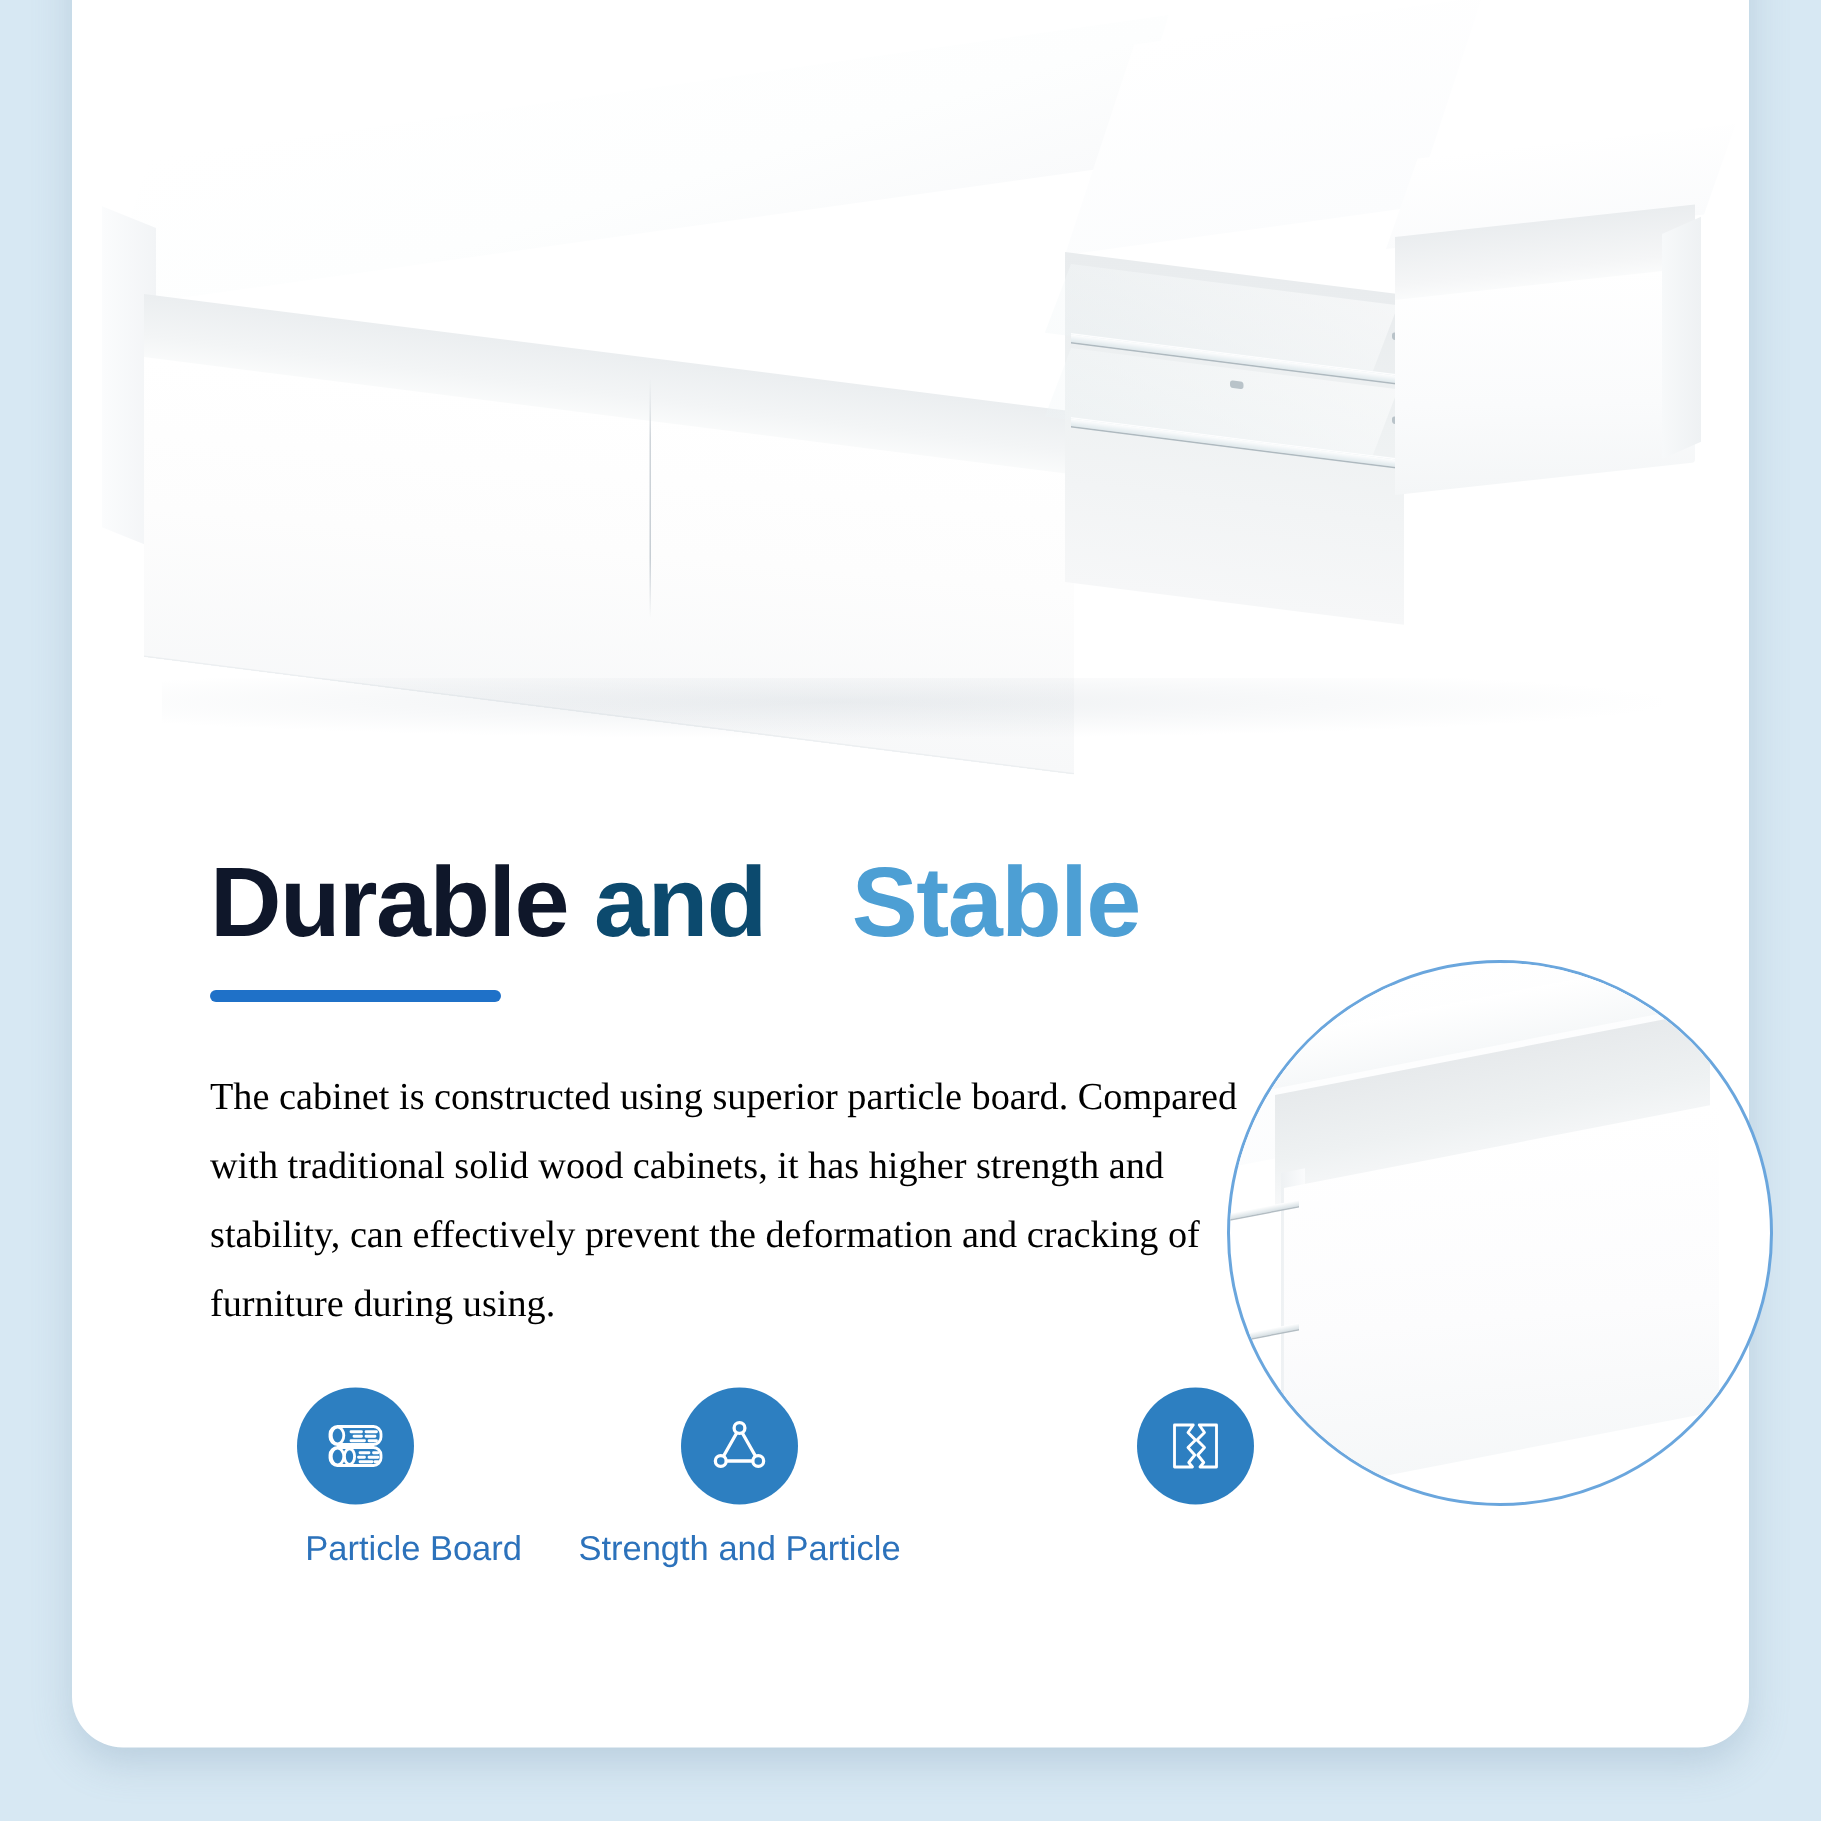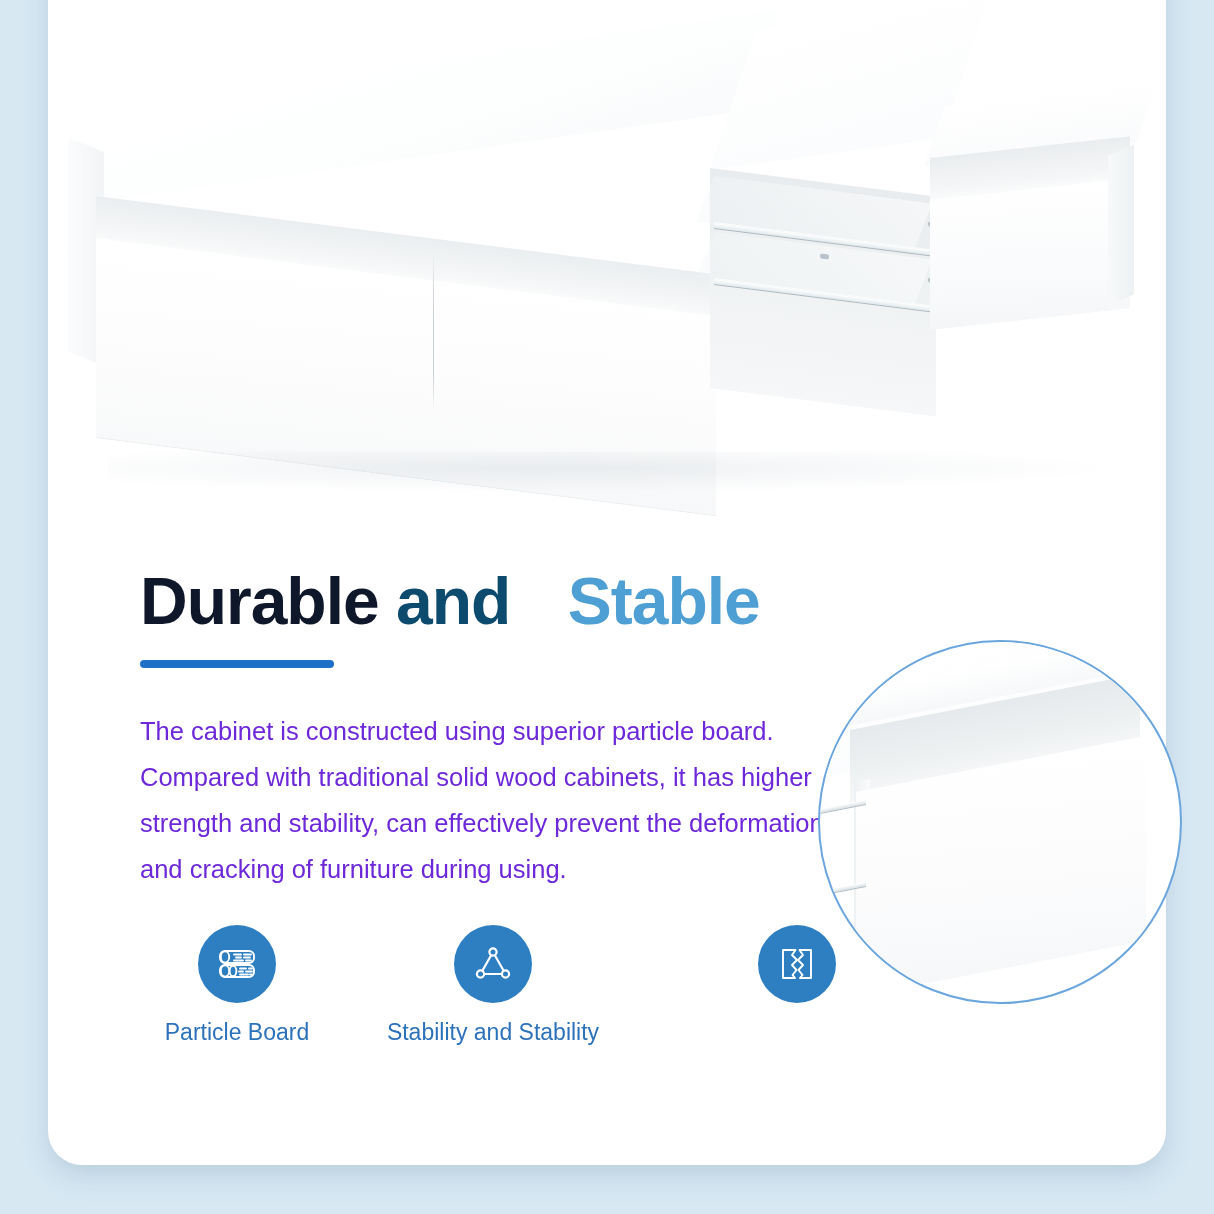--- a/index.html
+++ b/index.html
@@ -156,30 +156,31 @@
   .headline-rule {
     position:absolute; left:92px; top:700px;
     width:194px; height:8px; border-radius:5px;
     background:#1f71c8;
   }
 
   .body-copy {
     position:absolute; left:92px; top:748px;
     width:690px;
     font-size:25.5px; line-height:46px;
-    color:#6d28d9;
+    color:#000000;
+    font-family:Liberation Serif, serif;
   }
 
   
   .features {
     position:absolute; left:78px; top:965px;
     width:830px; height:130px;
   }
   .feature { position:absolute; top:0; text-align:center; }
-  .feature:nth-child(1) { left:0;   width:222px; }
+  .feature:nth-child(1) { left:0;   width:222px;text-align:right; }
   .feature:nth-child(2) { left:222px; width:290px; }
   .feature:nth-child(3) { left:512px; width:318px; }
 
   .f-circle {
     width:78px; height:78px; border-radius:50%;
     background:#2d7fc1;
     margin:0 auto 16px;
     display:flex; align-items:center; justify-content:center;
   }
   .f-label { font-size:23px; color:#2c72bb; white-space:nowrap; }
@@ -300,21 +301,21 @@
       <div class="f-circle">
         <svg width="46" height="46" viewBox="0 0 46 46">
           <g fill="none" stroke="#ffffff" stroke-width="2.2" stroke-linejoin="round">
             <path d="M23 11 L35.5 33 L10.5 33 Z"></path>
             <circle cx="23" cy="11" r="3.6" fill="#2d7fc1"></circle>
             <circle cx="35.5" cy="33" r="3.6" fill="#2d7fc1"></circle>
             <circle cx="10.5" cy="33" r="3.6" fill="#2d7fc1"></circle>
           </g>
         </svg>
       </div>
-      <div class="f-label">Stability and Stability</div>
+      <div class="f-label">Strength and Particle</div>
     </div>
 
     <div class="feature">
       <div class="f-circle">
         <svg width="46" height="46" viewBox="0 0 46 46">
           <g fill="none" stroke="#ffffff" stroke-width="1.9" stroke-linejoin="round" stroke-linecap="round">
             <path d="M9 9 H21.5 L18 14 L23 19 L18 24 L22.5 29 L18.5 34 L21 37 H9 Z"></path>
             <path d="M37 9 H25.5 L29 14 L24 19 L29 24 L24.5 29 L28.5 34 L26 37 H37 Z"></path>
           </g>
         </svg>

